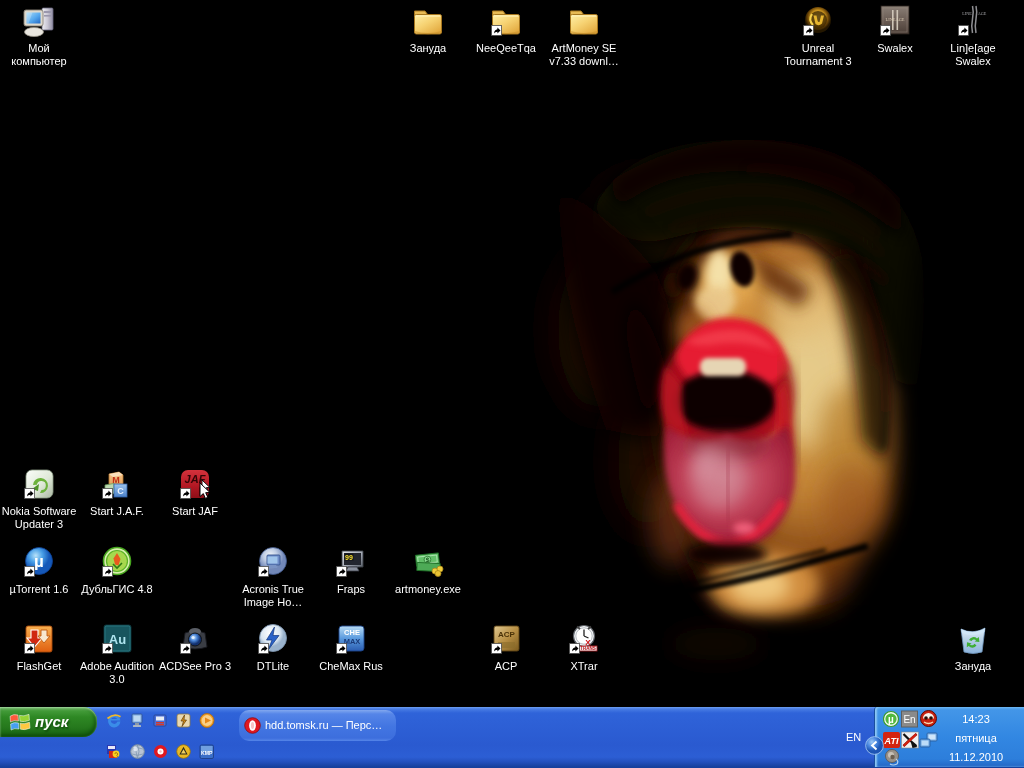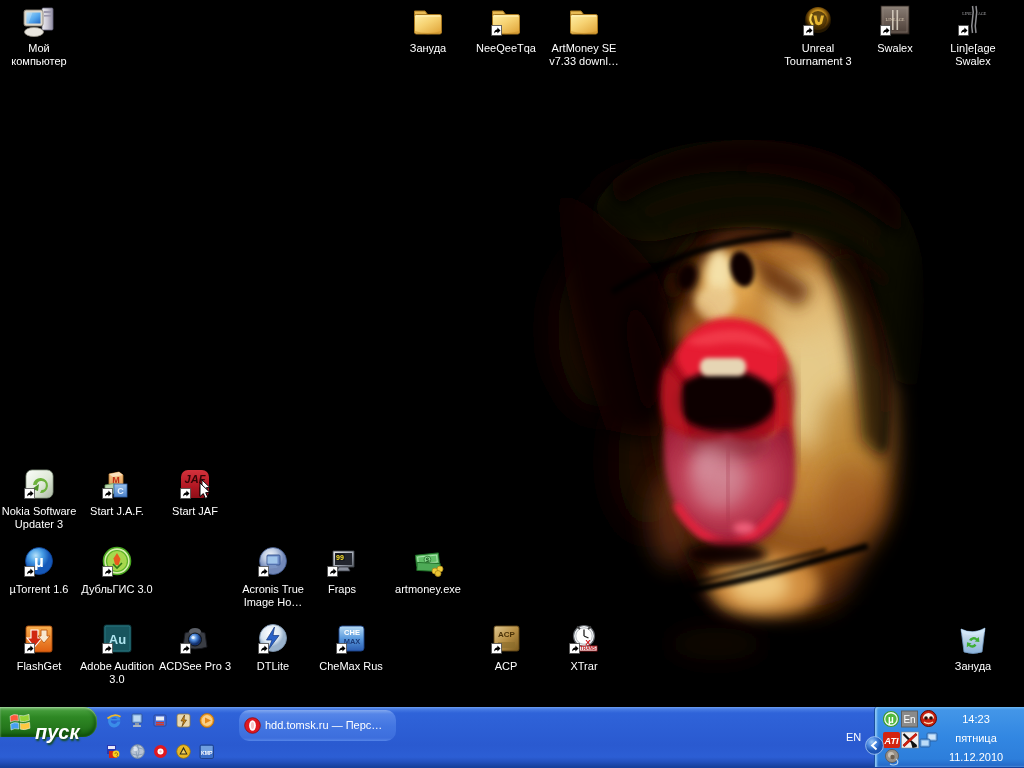--- a/index.html
+++ b/index.html
@@ -7,21 +7,21 @@
 #desk{position:absolute;left:0;top:0;width:1024px;height:684px;}
 .ic{position:absolute;width:90px;text-align:center;color:#fff;font-size:11px;line-height:13px;}
 .ic svg.main{display:block;margin:0 auto;}
 .lbl{margin-top:3px;text-shadow:1px 1px 1px #000,0 0 3px #000;letter-spacing:0px;}
 
 #bar{position:absolute;left:0;top:707px;width:1024px;height:61px;
 background:linear-gradient(to bottom,#6d9ff1 0px,#487ce4 2px,#2f63d9 6px,#2a5ad0 38px,#2c5ed4 50px,#2350bd 55px,#16409c 60px);}
 #start{position:absolute;left:0;top:0;width:97px;height:30px;border-radius:0 14px 14px 0;
 background:linear-gradient(to bottom,#71b568 0px,#429a38 4px,#2e8824 10px,#26791d 20px,#1d6b16 26px,#14540f 30px);
 box-shadow:inset 0 1px 2px #a5d9a0, inset -2px -2px 4px #0e4d0a;color:#fff;}
-#start .stxt{position:absolute;left:35px;top:6px;font-size:20px;font-weight:bold;font-style:italic;text-shadow:1px 2px 2px #124d0d;margin-top:8px;}
+#start .stxt{position:absolute;left:35px;top:6px;font-size:15px;font-weight:bold;font-style:italic;text-shadow:1px 2px 2px #124d0d;}
 #task1{position:absolute;left:239px;top:3px;width:157px;height:31px;border-radius:10px;
 background:linear-gradient(to bottom,#82a8ef 0px,#5585e8 4px,#4376e2 16px,#3d6edd 28px,#5585e8 31px);
 color:#fff;font-size:11px;}
 #task1 .t{position:absolute;left:26px;top:9px;white-space:nowrap;}
 #tray{position:absolute;right:0;top:0;width:149px;height:60px;border-radius:3px 0 0 0;
 background:linear-gradient(to bottom,#61b0f2 0px,#4396e8 3px,#3287e2 30px,#2d7edb 52px,#2366c4 60px);
 border-left:1px solid #1a4e9e;box-shadow:inset 2px 0 2px #8dc8f5;}
 .trtxt{position:absolute;right:13px;width:70px;text-align:center;color:#fff;font-size:11px;}
 </style>
 </head>
@@ -347,21 +347,21 @@
 <svg class="main" width="34" height="34" viewBox="0 0 34 34">
 <circle cx="17" cy="15" r="13.5" fill="#d8efae" stroke="#46a51e" stroke-width="1.6"></circle>
 <circle cx="17" cy="15" r="10.5" fill="#a6d84e" stroke="#5cb327" stroke-width="1.2"></circle>
 <path d="M17 7 l3.5 6 -2 6.5 -3.5 -1 -1.5 -6 z" fill="#e85a1e"></path>
 <path d="M13 18 l4 4 5 -5" stroke="#2f7a14" stroke-width="1.6" fill="none"></path>
 <g>
           <rect x="2.5" y="20.5" width="10" height="10" fill="#fff" stroke="#4a4a4a" stroke-width="0.8"></rect>
           <path d="M5 28.6 c0.1 -2.8 1.5 -4.2 3.4 -4.4 l0 -1.8 3.1 3.1 -3.1 3.1 0 -1.8 c-1.5 0 -2.6 0.7 -3.4 1.8 z" fill="#000"></path>
         </g>
 </svg>
-<div class="lbl">ДубльГИС 3.0</div>
+<div class="lbl">ДубльГИС 4.8</div>
 </div>
 <div class="ic" style="left:228px;top:546px">
 <svg class="main" width="34" height="34" viewBox="0 0 34 34">
 <defs>
           <radialGradient id="ac" cx="0.4" cy="0.3">
             <stop offset="0" stop-color="#f3f6fa"></stop>
             <stop offset="0.5" stop-color="#c0cde4"></stop>
             <stop offset="1" stop-color="#7288b8"></stop>
           </radialGradient>
         </defs>
@@ -369,21 +369,21 @@
 <rect x="11" y="9" width="13" height="10" rx="1" fill="#6e8cc8" stroke="#31508c" stroke-width="0.9"></rect>
 <rect x="11.5" y="10.5" width="10" height="7" fill="#9fc4ea"></rect>
 <path d="M13 19 l7 0 1.5 3 -10 0 z" fill="#7a93c4"></path>
 <g>
           <rect x="2.5" y="20.5" width="10" height="10" fill="#fff" stroke="#4a4a4a" stroke-width="0.8"></rect>
           <path d="M5 28.6 c0.1 -2.8 1.5 -4.2 3.4 -4.4 l0 -1.8 3.1 3.1 -3.1 3.1 0 -1.8 c-1.5 0 -2.6 0.7 -3.4 1.8 z" fill="#000"></path>
         </g>
 </svg>
 <div class="lbl">Acronis True<br>Image Ho…</div>
 </div>
-<div class="ic" style="left:297px;top:546px">
+<div class="ic" style="left:306px;top:546px">
 <svg class="main" width="34" height="34" viewBox="0 0 34 34">
 <defs>
           <linearGradient id="fr" x1="0" y1="0" x2="1" y2="1">
             <stop offset="0" stop-color="#e8eaee"></stop>
             <stop offset="0.6" stop-color="#9aa0ac"></stop>
             <stop offset="1" stop-color="#5a6068"></stop>
           </linearGradient>
         </defs>
 <path d="M8 5 l21 0 0 16 -21 0 z" fill="url(#fr)" stroke="#3a3e46" stroke-width="0.9"></path>
 <rect x="10" y="7" width="17" height="12" fill="#23262e"></rect>

